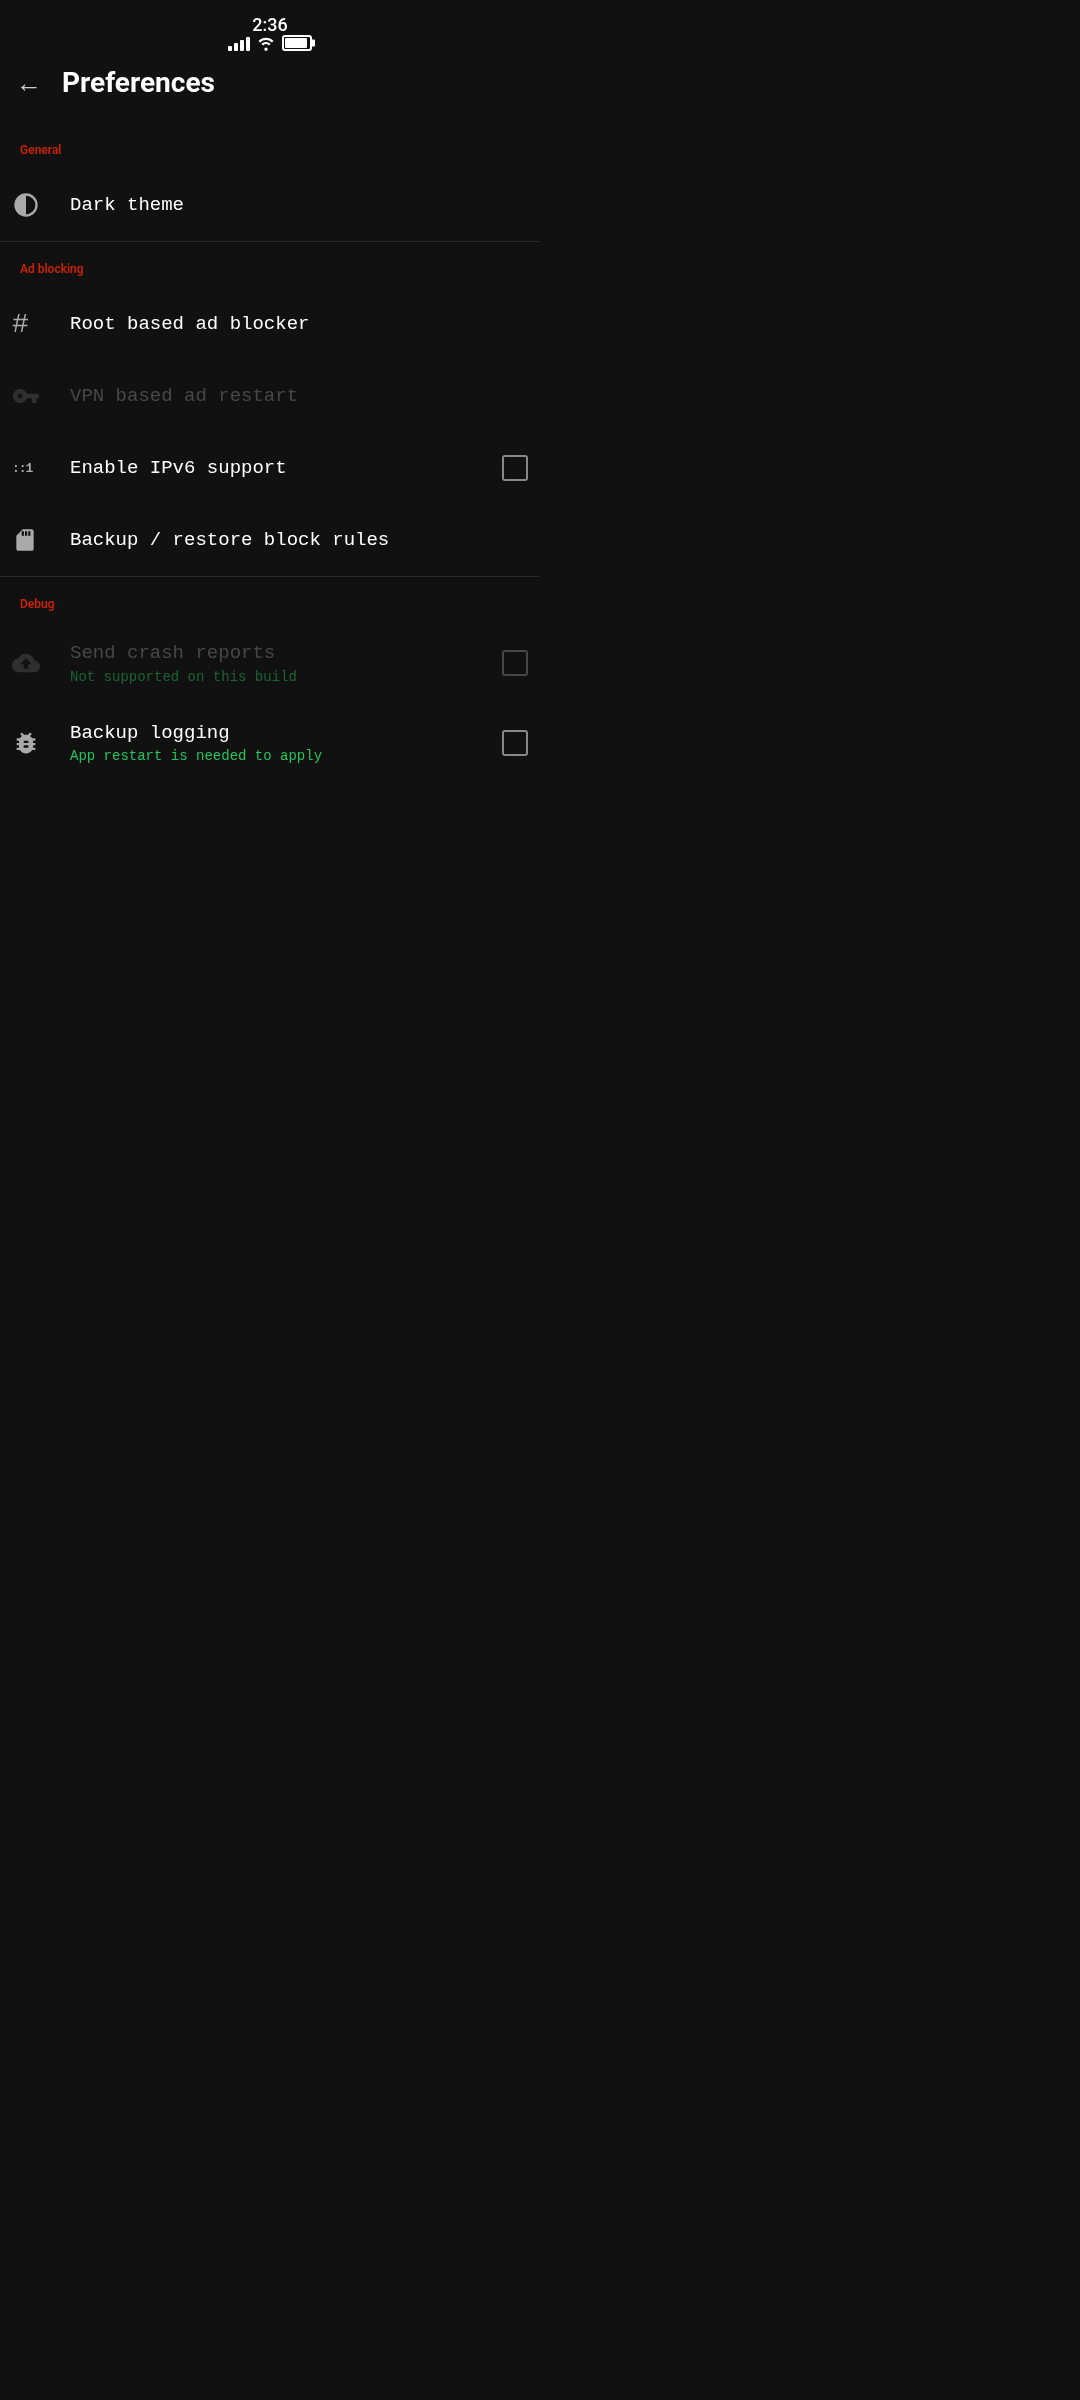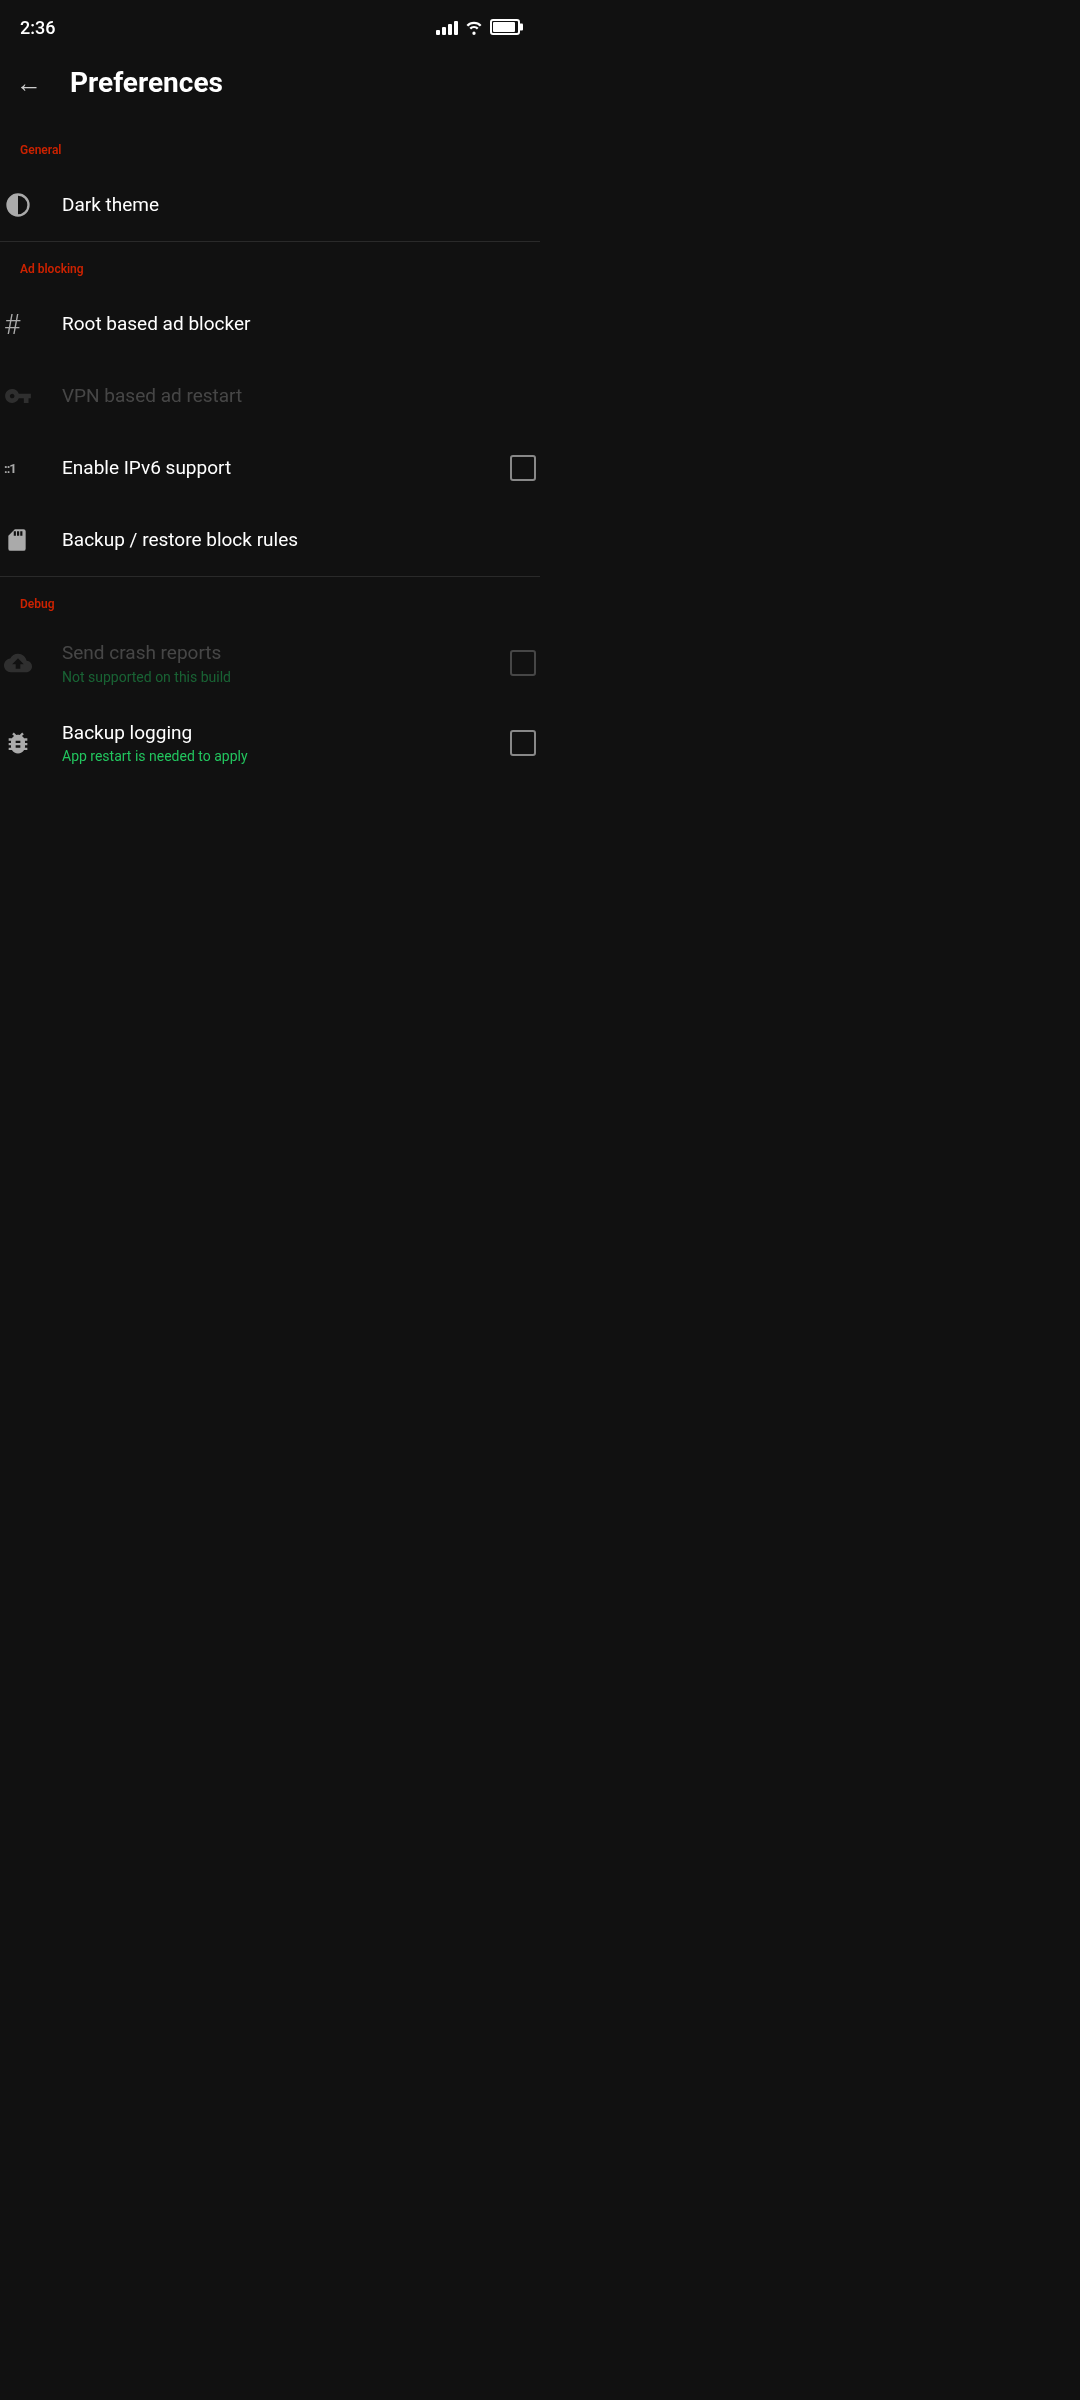--- a/index.html
+++ b/index.html
@@ -14,20 +14,21 @@
       position: relative;
     }
 
     
     .status-bar {
       display: flex;
       justify-content: space-between;
       align-items: center;
       padding: 14px 20px 10px 20px;
       height: 50px;
+      flex-direction: column;
     }
 
     .status-time {
       font-size: 18px;
       font-weight: 500;
       color: #ffffff;
     }
 
     .status-icons {
       display: flex;
@@ -98,39 +99,39 @@
       color: #cccccc;
       font-size: 26px;
       cursor: pointer;
       line-height: 1;
     }
 
     .page-title {
       font-size: 28px;
       font-weight: 700;
       color: #ffffff;
-      margin-left: 8px;
     }
 
     
     .section-header {
       padding: 20px 20px 12px 20px;
       font-size: 12px;
       font-weight: 600;
       color: #cc2200;
     }
 
     
     .pref-item {
       display: flex;
       align-items: center;
-      padding: 18px 4px;
+      padding: 18px 12px;
       min-height: 72px;
       cursor: pointer;
       position: relative;
+      font-family: Liberation Mono, monospace;
     }
 
     .pref-item.disabled {
       opacity: 0.45;
       cursor: default;
     }
 
     .pref-icon {
       width: 44px;
       flex-shrink: 0;

